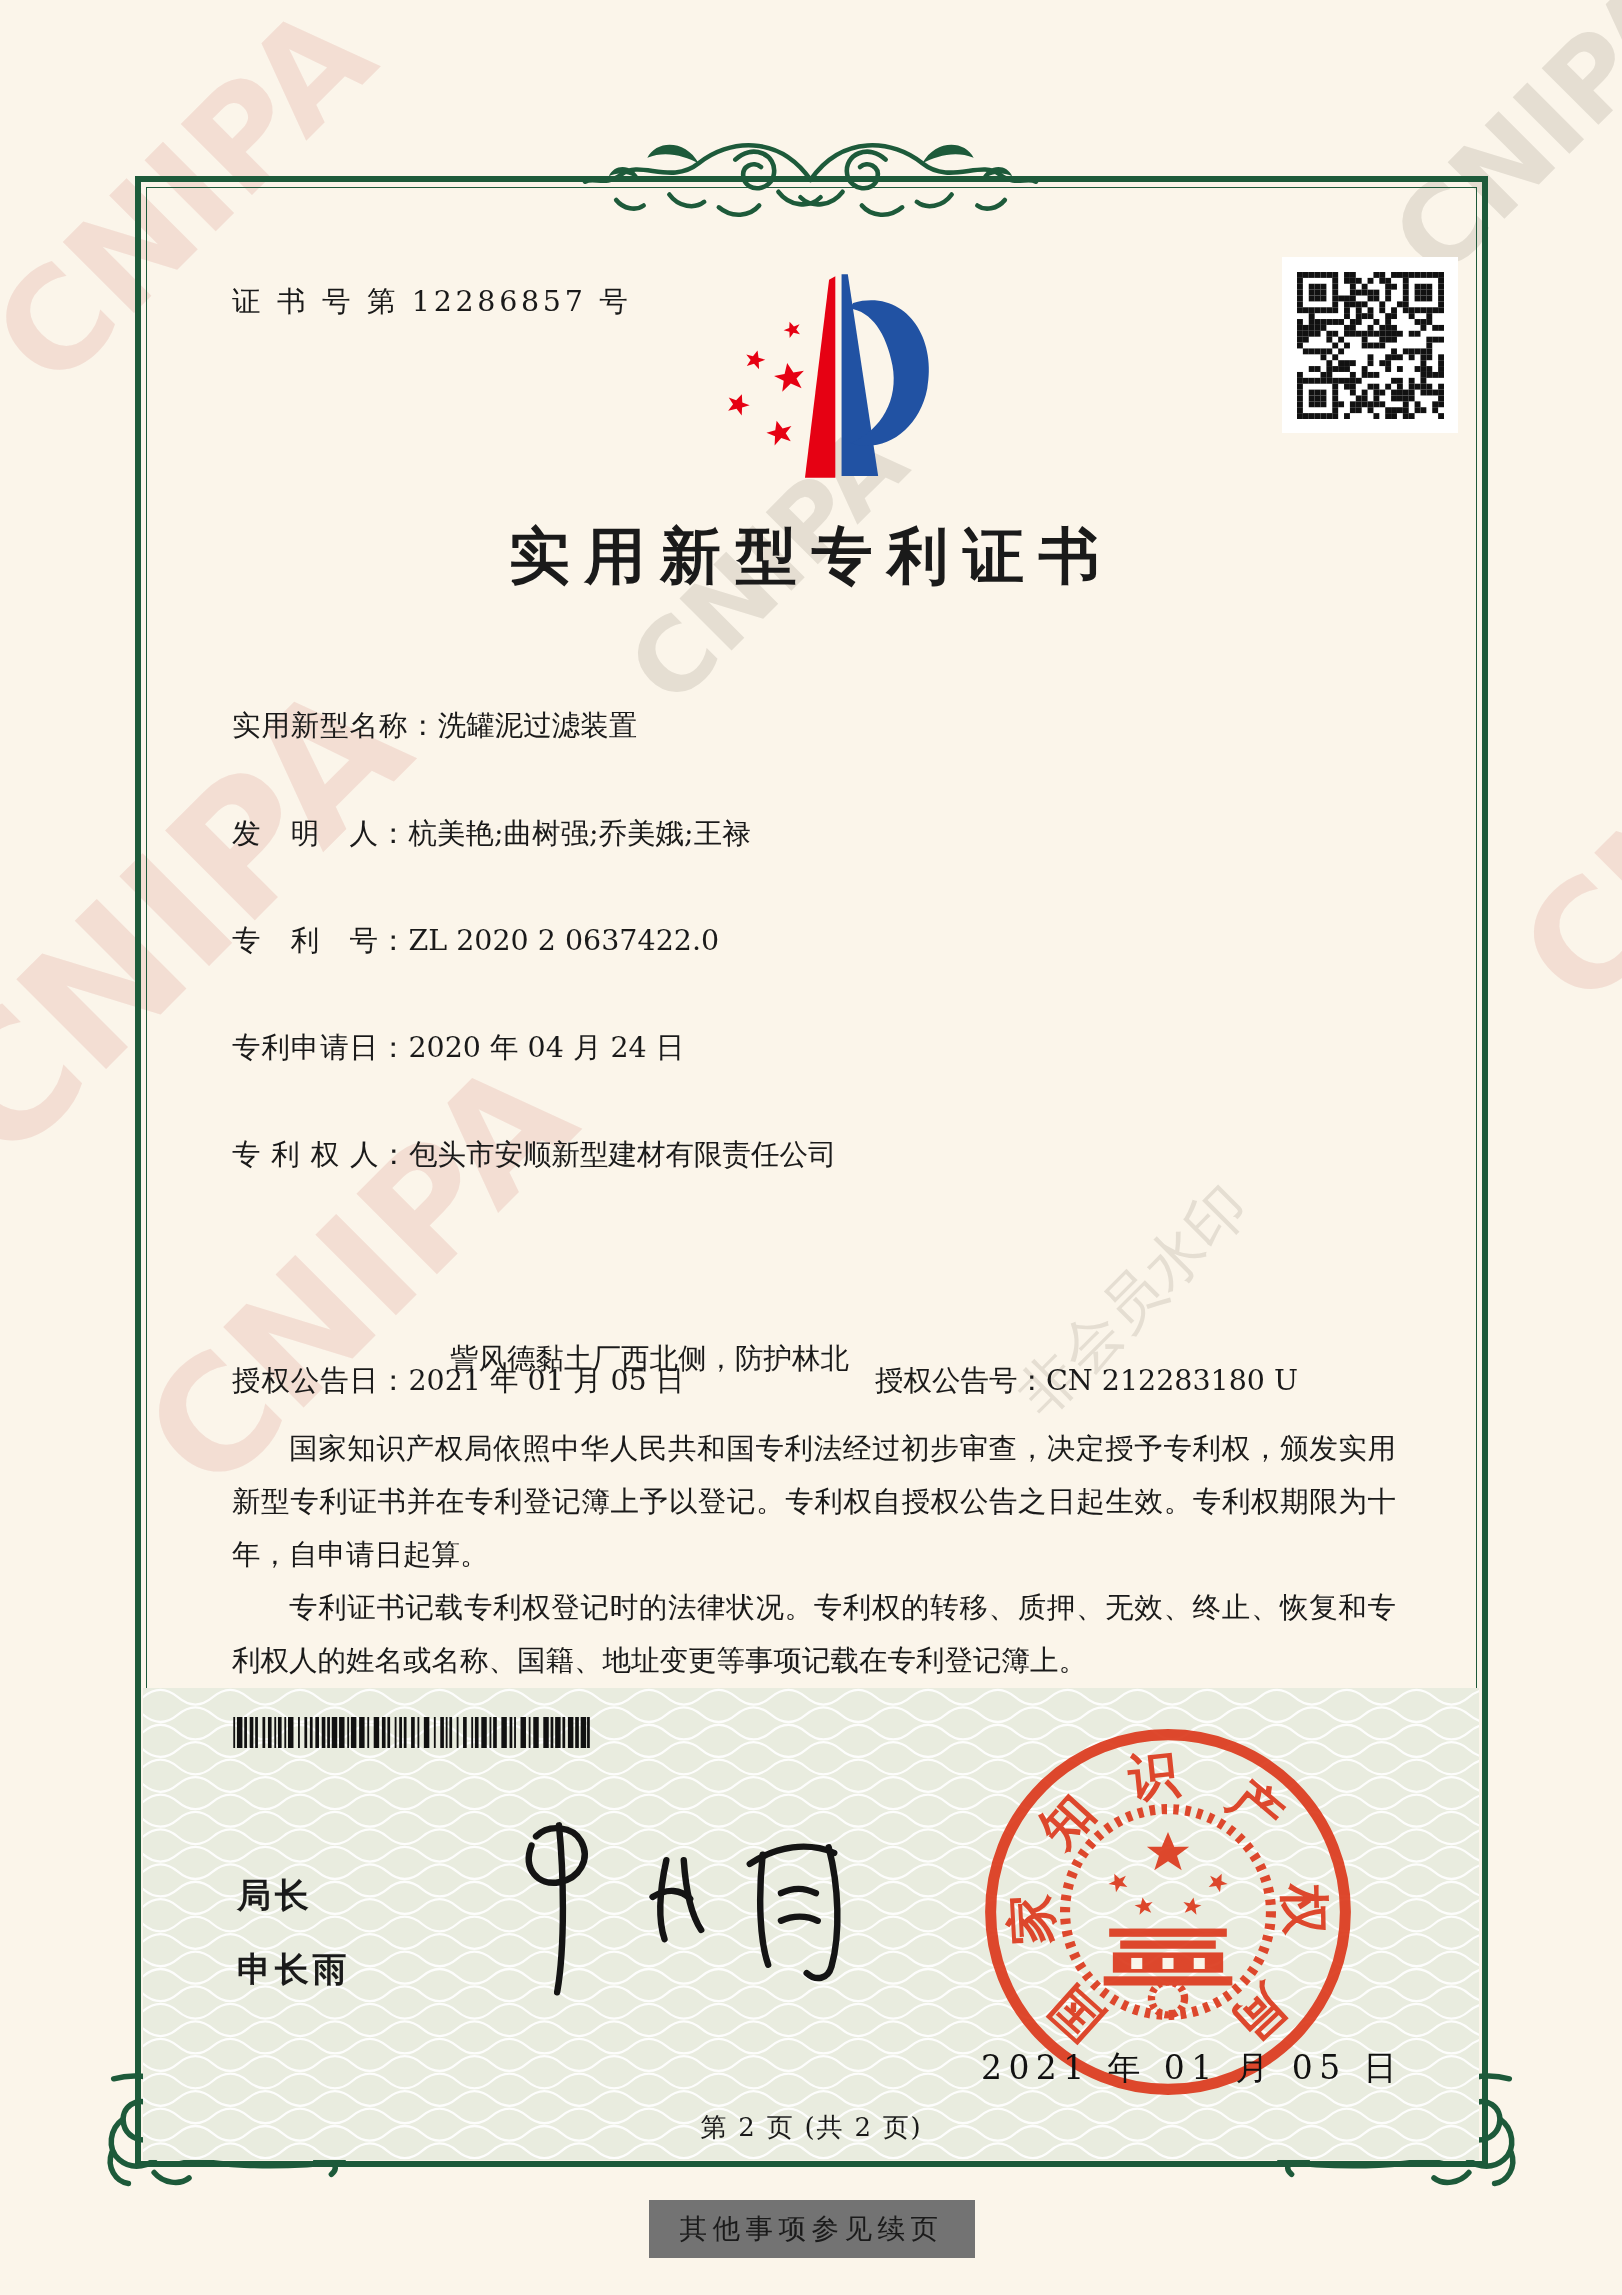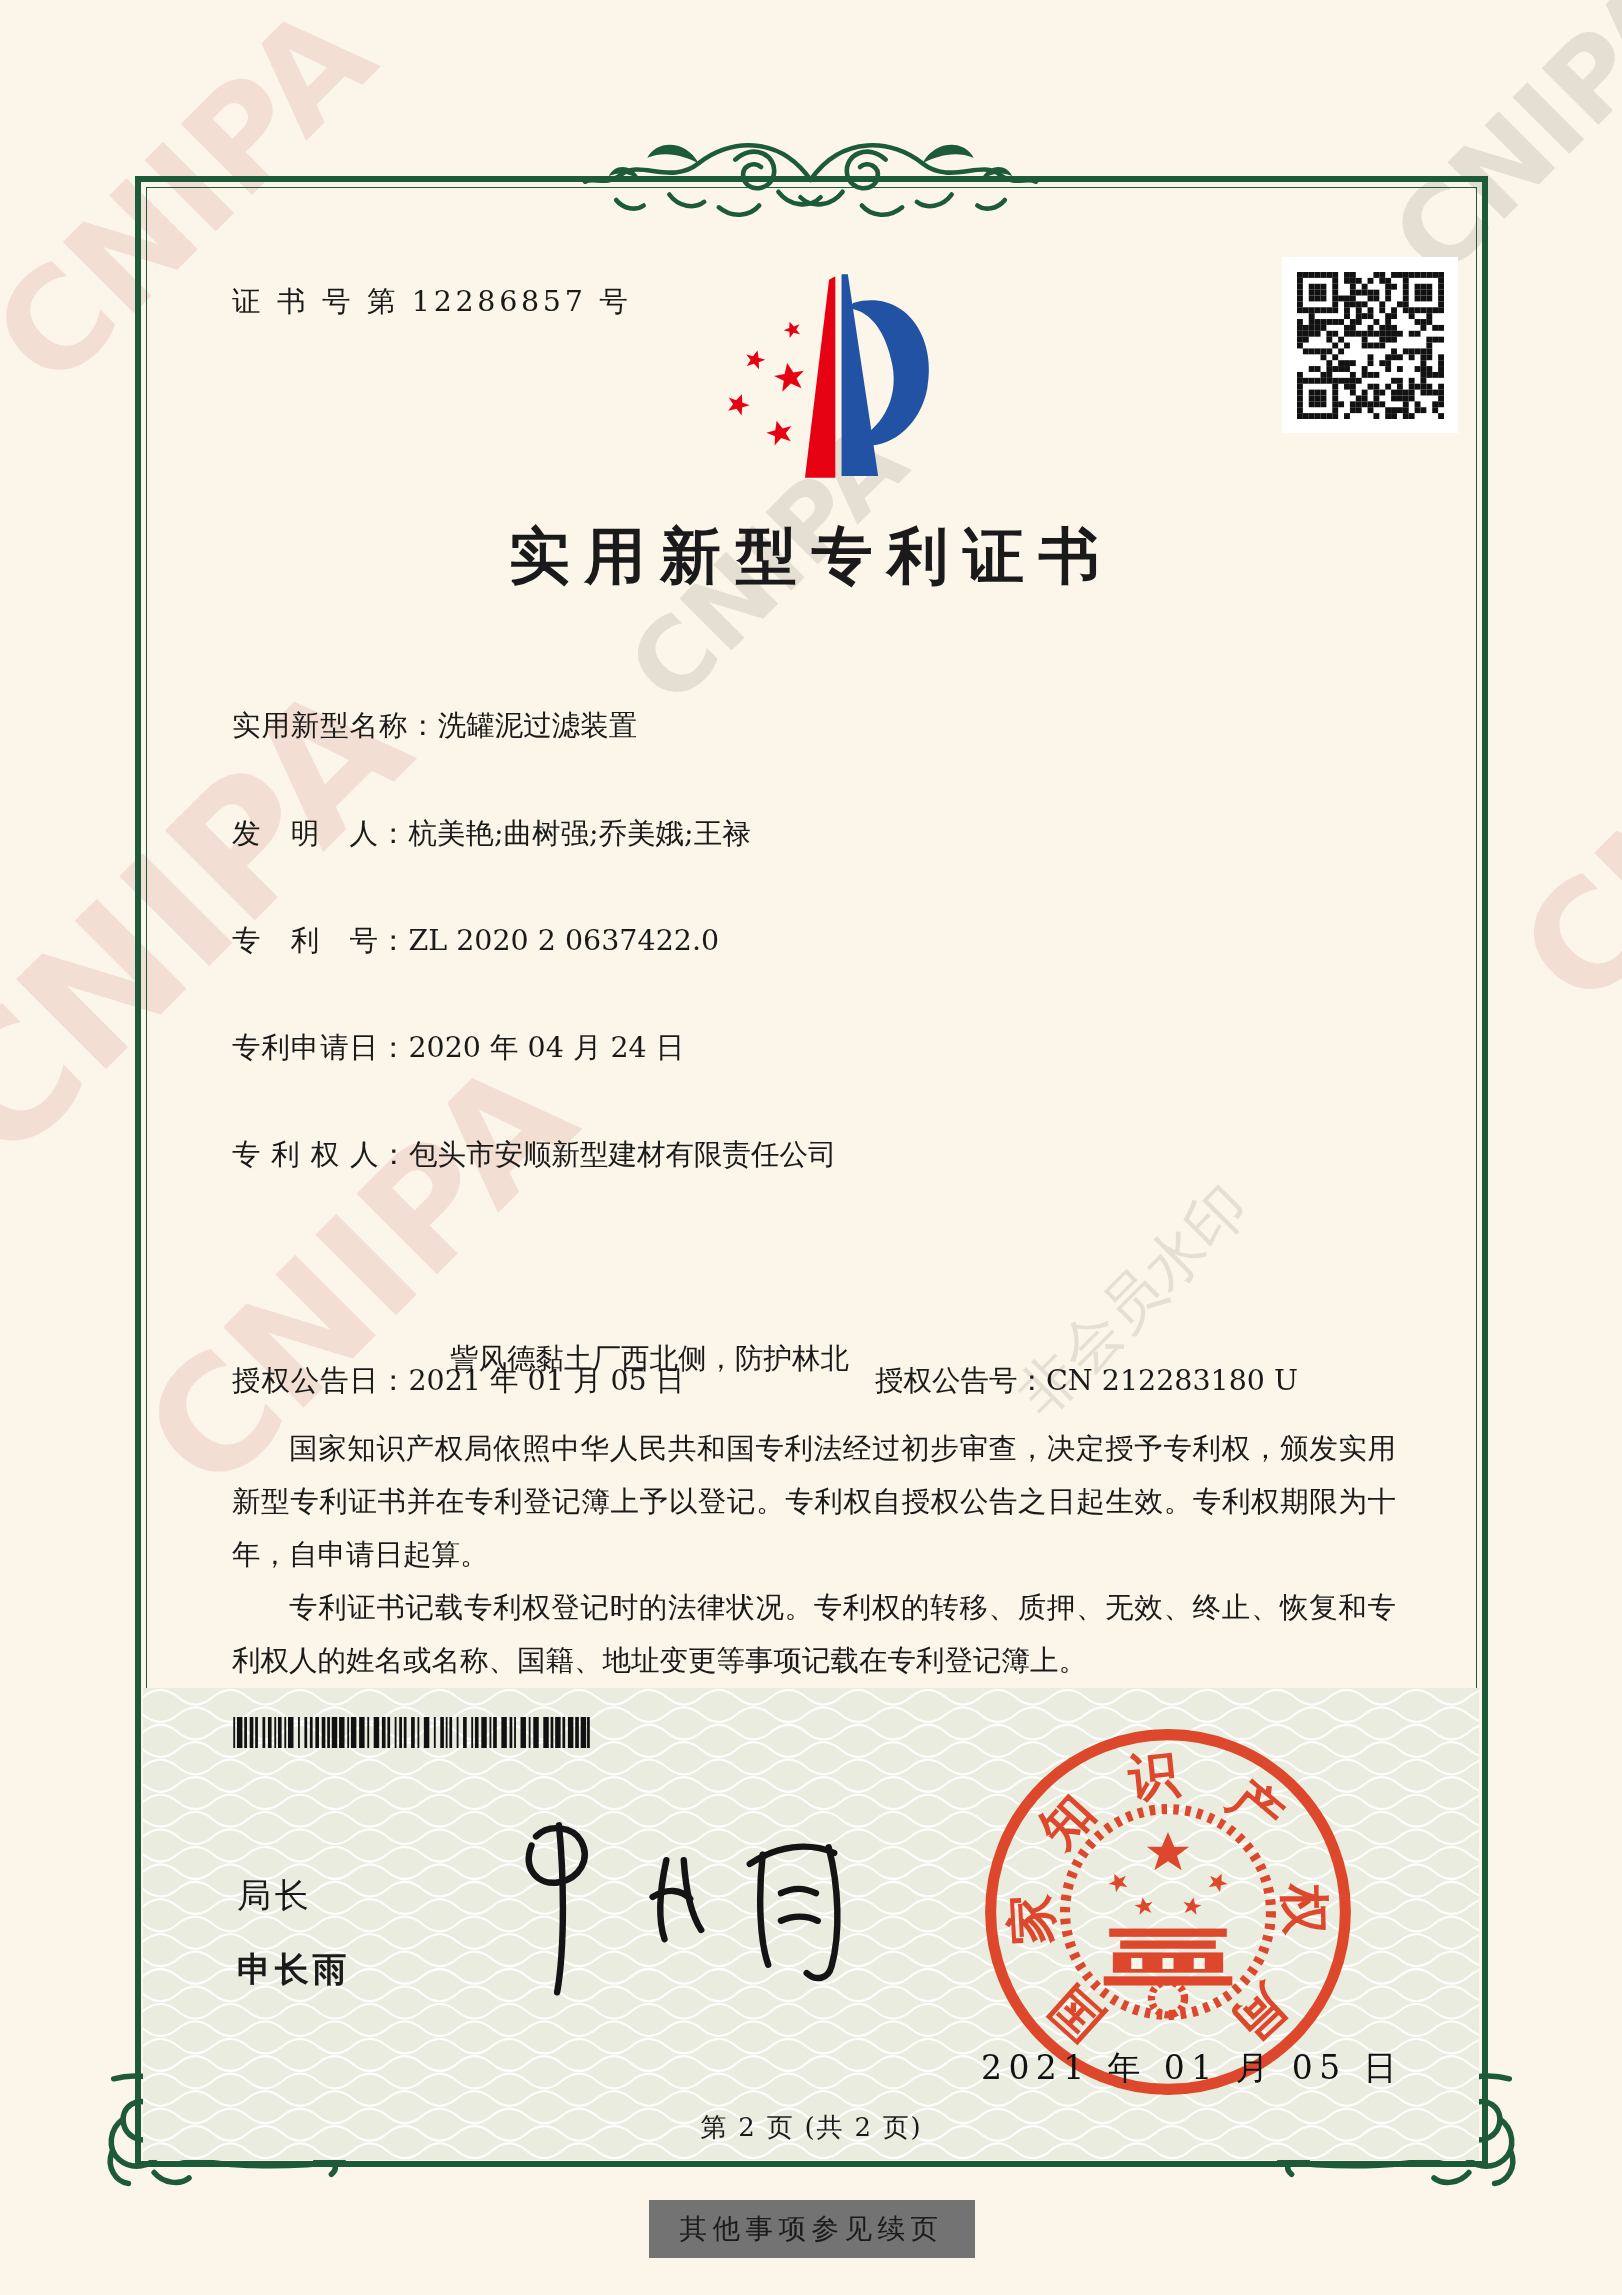--- a/index.html
+++ b/index.html
@@ -53,21 +53,21 @@
   .grant-no{position:absolute;left:875px;font-size:28.5px;white-space:nowrap;}
   
   .bodytext{
     position:absolute;left:232px;top:1422px;width:1164px;
     font-size:28.5px;line-height:53px;text-align:justify;
   }
   .bodytext p{margin:0;text-indent:2em;}
   
   .band{position:absolute;left:143px;top:1688px;width:1336px;height:472px;}
   .barcode{position:absolute;left:232px;top:1717px;}
-  .sig-title{position:absolute;left:237px;top:1873px;font-size:34px;font-weight:normal;
+  .sig-title{position:absolute;left:237px;top:1873px;font-size:34px;font-weight:bold;
              font-family:"DejaVu Sans","Liberation Sans",sans-serif;letter-spacing:3.7px;}
   .sig-name{position:absolute;left:237px;top:1947px;font-size:34px;font-weight:bold;
             font-family:"DejaVu Sans","Liberation Sans",sans-serif;letter-spacing:3.7px;}
   .signature{position:absolute;left:478px;top:1807px;}
   .seal{position:absolute;left:975px;top:1719px;}
   .seal-date{
     position:absolute;left:981px;top:2046px;width:386px;text-align:center;
     font-size:33px;letter-spacing:6.4px;color:#111;white-space:nowrap;
   }
   .page-info{position:absolute;left:0;top:2110px;width:100%;text-align:center;font-size:26px;letter-spacing:1.8px;}

